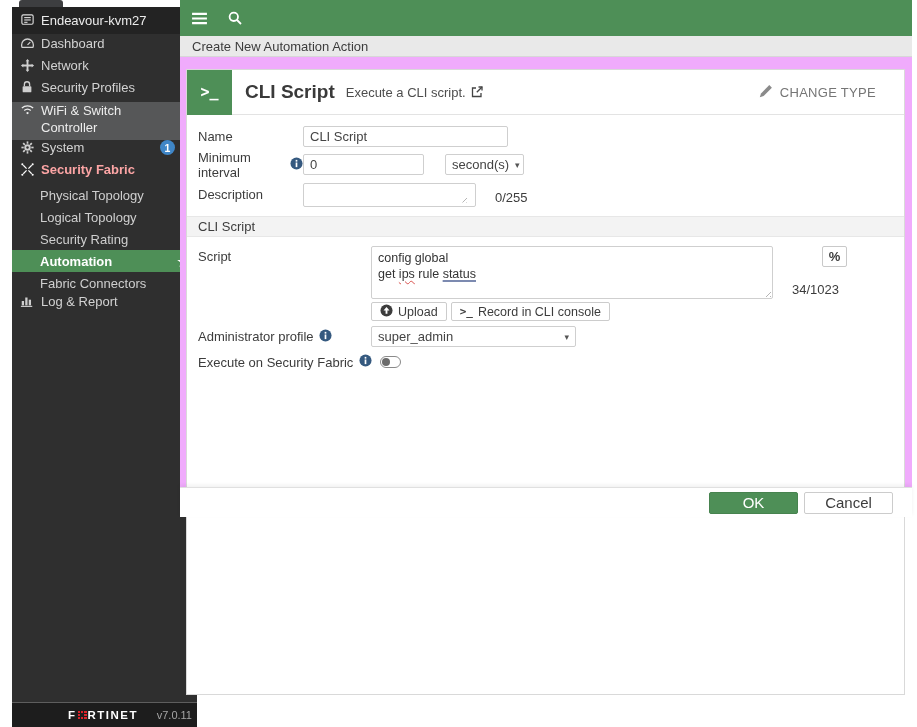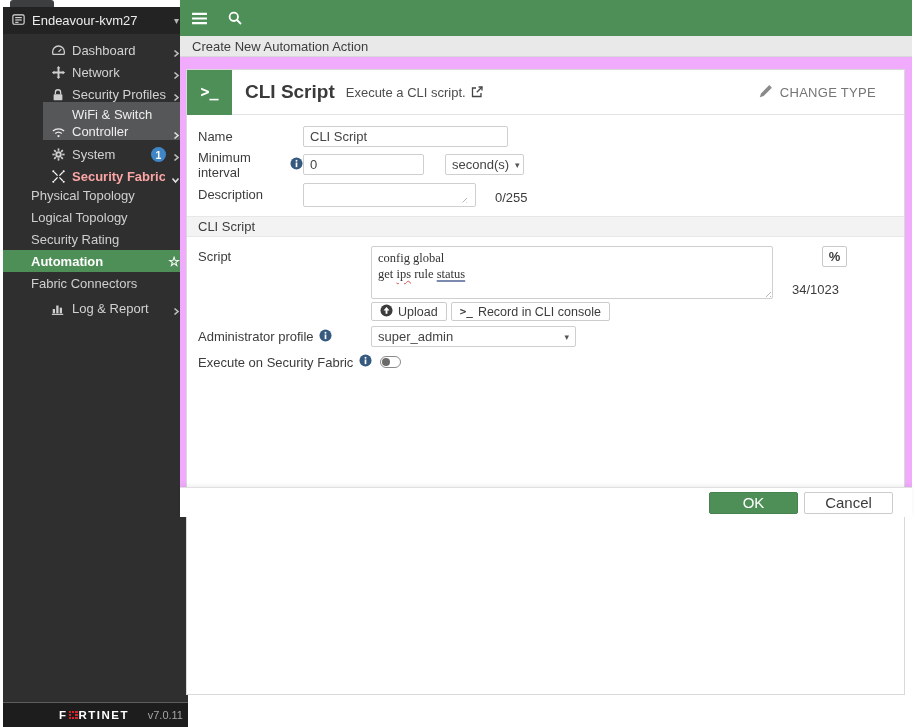--- a/index.html
+++ b/index.html
@@ -1,26 +1,26 @@
 <!DOCTYPE html>
 <html><head>
 <meta charset="utf-8">
 <style>
   * { margin:0; padding:0; box-sizing:border-box; }
   html,body { width:917px; height:727px; }
   body { font-family:"Liberation Sans", sans-serif; background:#fff; position:relative; overflow:hidden; }
 
   
-  .sidebar { position:absolute; left:3px; top:0; width:185px; height:727px; background:#2f2f2f; display:flex; flex-direction:column; }
+  .sidebar { position:absolute; left:12px; top:0; width:185px; height:727px; background:#2f2f2f; display:flex; flex-direction:column; }
   .sidebar-cap { height:7px; background:#fff; position:relative; flex-shrink:0; }
   .cap-tab { position:absolute; left:7px; top:0; width:44px; height:7px; background:#3d3e40; border-radius:3px 3px 0 0; }
   .sb-header { height:27px; background:#232323; display:flex; align-items:center; padding:0 9px 0 8px; gap:6px; color:#ececec; font-size:13px; cursor:pointer; flex-shrink:0; }
   .sb-header .caret { margin-left:auto; color:#b5b5b5; font-size:10px; }
   .sb-menu { flex:1; padding-top:2px; overflow:hidden; }
-  .sb-item { height:22px; display:flex; align-items:flex-end; padding:0 8px 0 7px; color:#d2d2d2; font-size:13px; gap:6px; cursor:pointer;margin-left:40px; }
+  .sb-item { height:22px; display:flex; align-items:flex-start; padding:0 8px 0 7px; color:#d2d2d2; font-size:13px; gap:6px; cursor:pointer; }
   .sb-item .ic { width:16px; display:flex; justify-content:center; flex-shrink:0; }
   .sb-item .lbl { flex:1; white-space:nowrap; overflow:hidden; }
   .sb-item .chev { display:flex; }
   .sb-item.two-line { height:38px; background:#565758; color:#ededed; }
   .sb-item.two-line .lbl { white-space:normal; line-height:17px; }
   .sb-item.bold { color:#fca5a5; font-weight:bold; }
   .badge { min-width:15px; height:15px; border-radius:8px; background:#3f86c7; color:#fff; font-size:10.5px; font-weight:bold; display:flex; align-items:center; justify-content:center; padding:0 3px; }
   .sb-sub { height:22px; display:flex; align-items:center; padding-left:28px; padding-right:8px; color:#cfcfcf; font-size:13px; cursor:pointer; }
   .sb-sub.selected { background:#4e8f57; color:#fff; font-weight:bold; }
   .sb-sub .star { margin-left:auto; font-size:13px; color:#fff; line-height:1; }
@@ -59,21 +59,21 @@
   .desc-ta { width:173px; height:24px; }
   .counter { font-size:13px; color:#3c3c3c; margin-left:19px; align-self:flex-end; padding-bottom:2px; }
 
   .section-bar { margin-top:8px; height:21px; background:#f3f3f3; border-top:1px solid #e7e7e7; border-bottom:1px solid #e7e7e7; display:flex; align-items:center; padding-left:11px; font-size:13px; color:#3c3c3c; }
 
   .script-block { padding:9px 0 0 11px; position:relative; }
   .srow { display:flex; align-items:flex-start; }
   .srow.center { align-items:center; }
   .slabel { width:173px; flex-shrink:0; font-size:13px; color:#3c3c3c; padding-top:3px; display:flex; gap:5px; align-items:center; }
   .slabel.mid { padding-top:0; }
-  .script-ta { width:402px; height:53px; font-family:Liberation Serif, serif; font-size:12.5px; line-height:16px; color:#333; padding:3px 6px; }
+  .script-ta { width:402px; height:53px; font-family:Liberation Sans, sans-serif; font-size:12.5px; line-height:16px; color:#333; padding:3px 6px; }
   .sp-red { text-decoration:underline; text-decoration-style:wavy; text-decoration-color:#d9534f; text-decoration-thickness:1px; text-underline-offset:2px; }
   .sp-blue { text-decoration:underline; text-decoration-color:#7c8ab0; text-decoration-thickness:1.5px; text-underline-offset:2px; }
   .pct-btn { position:absolute; right:57px; top:9px; width:25px; height:21px; border:1px solid #c9c9c9; background:#fff; border-radius:2px; font-size:13px; font-weight:bold; color:#3c3c3c; display:flex; align-items:center; justify-content:center; cursor:pointer; }
   .btn-row { display:flex; gap:4px; margin:3px 0 0 173px; }
   .sm-btn { height:19px; border:1px solid #ccc; background:#fff; border-radius:2px; display:flex; align-items:center; gap:5px; padding:0 8px; font-size:12.5px; color:#3c3c3c; cursor:pointer; }
   .record-glyph { font-family:"DejaVu Sans Mono",monospace; font-size:11px; color:#444; font-weight:bold; }
   .profile-select { width:205px; }
   .admin-row { margin-top:5px; }
   .exec-row { margin-top:7px; display:flex; align-items:center; gap:6px; padding-left:11px; font-size:13px; color:#3c3c3c; }
   .toggle { width:21px; height:12px; border:1px solid #8a8a8a; border-radius:7px; background:#fff; position:relative; cursor:pointer; margin-left:2px; }

